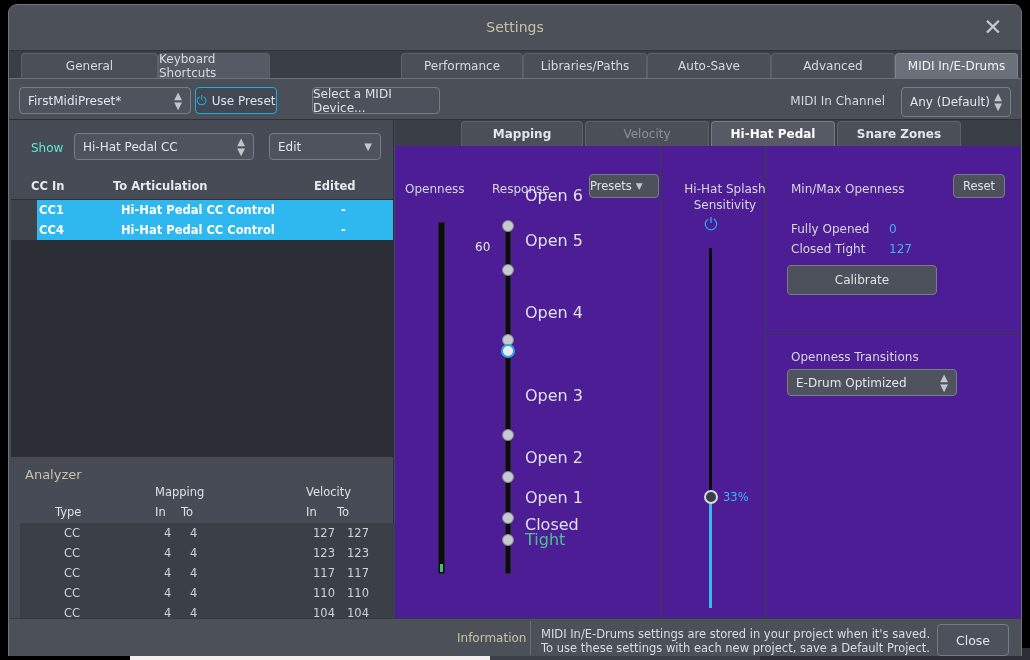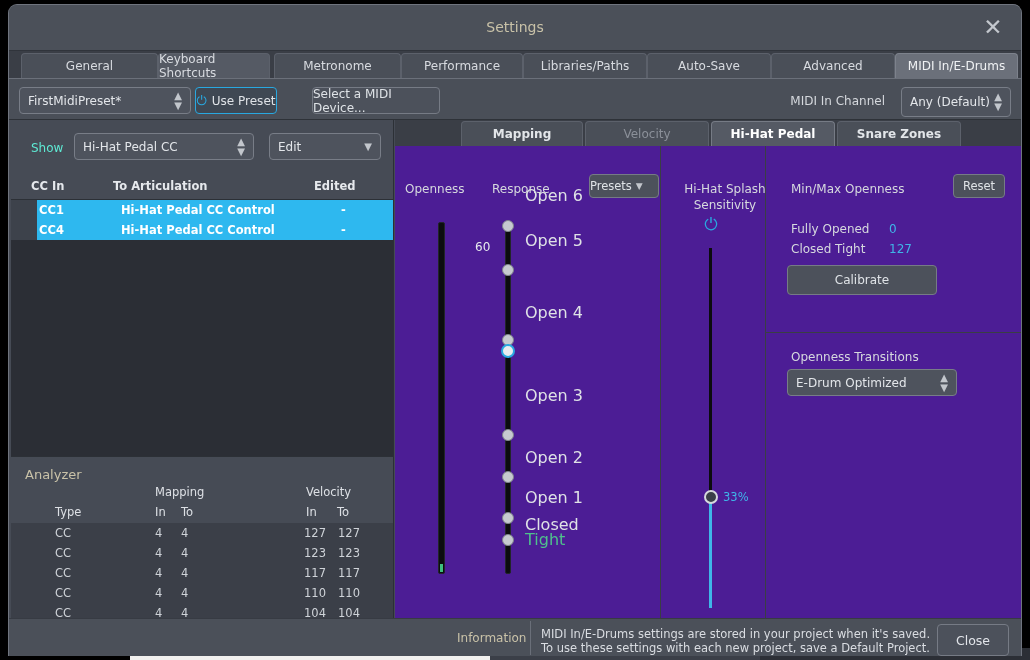--- a/index.html
+++ b/index.html
@@ -164,21 +164,21 @@
   }
   #analyzer-title { position:absolute; left:14px; top:10px; color:#c9c2a8; font-size:13px; }
   .an-hdr { position:absolute; color:#dde0e5; font-size:11.5px; }
   #an-h-type { left:44px;  top:48px; }
   #an-h-map  { left:144px; top:28px; }
   #an-h-mi   { left:144px; top:48px; }
   #an-h-mt   { left:170px; top:48px; }
   #an-h-vel  { left:295px; top:28px; }
   #an-h-vi   { left:295px; top:48px; }
   #an-h-vt   { left:326px; top:48px; }
-  #an-rows { position:absolute; left:0; top:66px; width:100%; height:97px; background:#3b3f48; }
+  #an-rows { position:absolute; left:9px; top:66px; width:100%; height:97px; background:#3b3f48; }
   .arow { position:relative; height:20px; font-size:11.5px; color:#cfd3d8; }
   .arow span { position:absolute; top:3px; }
   .a-type { left:44px; }
   .a-mi   { left:144px; }
   .a-mt   { left:170px; }
   .a-vi   { left:293px; }
   .a-vt   { left:327px; }
 
   
   #right-pane { position:absolute; left:386px; top:0; right:0; height:100%; }
@@ -313,23 +313,20 @@
     <div id="close-x">✕</div>
   </div>
 
   <div id="tabstrip">
     <div class="tab" style="left:12px;  width:137px;">
         <span>General</span>
       </div>
     <div class="tab lighter" style="left:149px; width:112px;">
         <span>Keyboard Shortcuts</span>
       </div>
-    <div class="tab" style="left:265px; width:127px;">
-        <span>Metronome</span>
-      </div>
     <div class="tab" style="left:392px; width:122px;">
         <span>Performance</span>
       </div>
     <div class="tab" style="left:514px; width:124px;">
         <span>Libraries/Paths</span>
       </div>
     <div class="tab" style="left:638px; width:124px;">
         <span>Auto-Save</span>
       </div>
     <div class="tab" style="left:762px; width:124px;">

